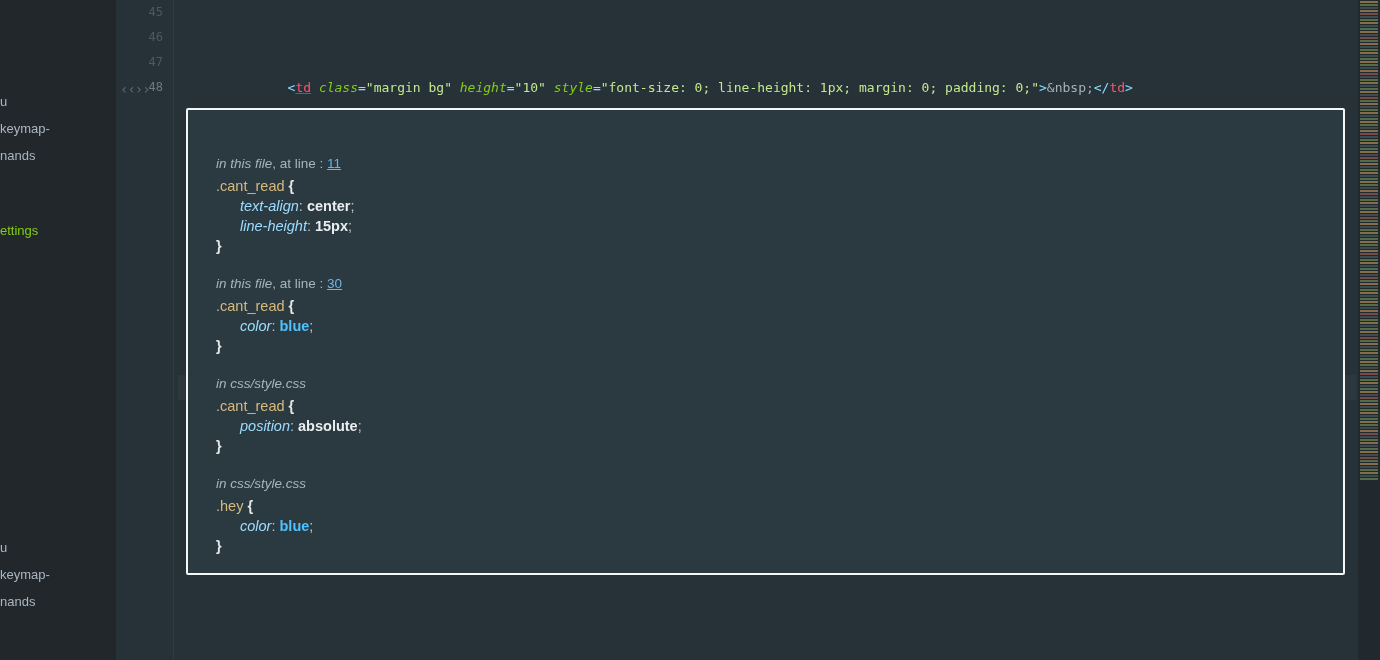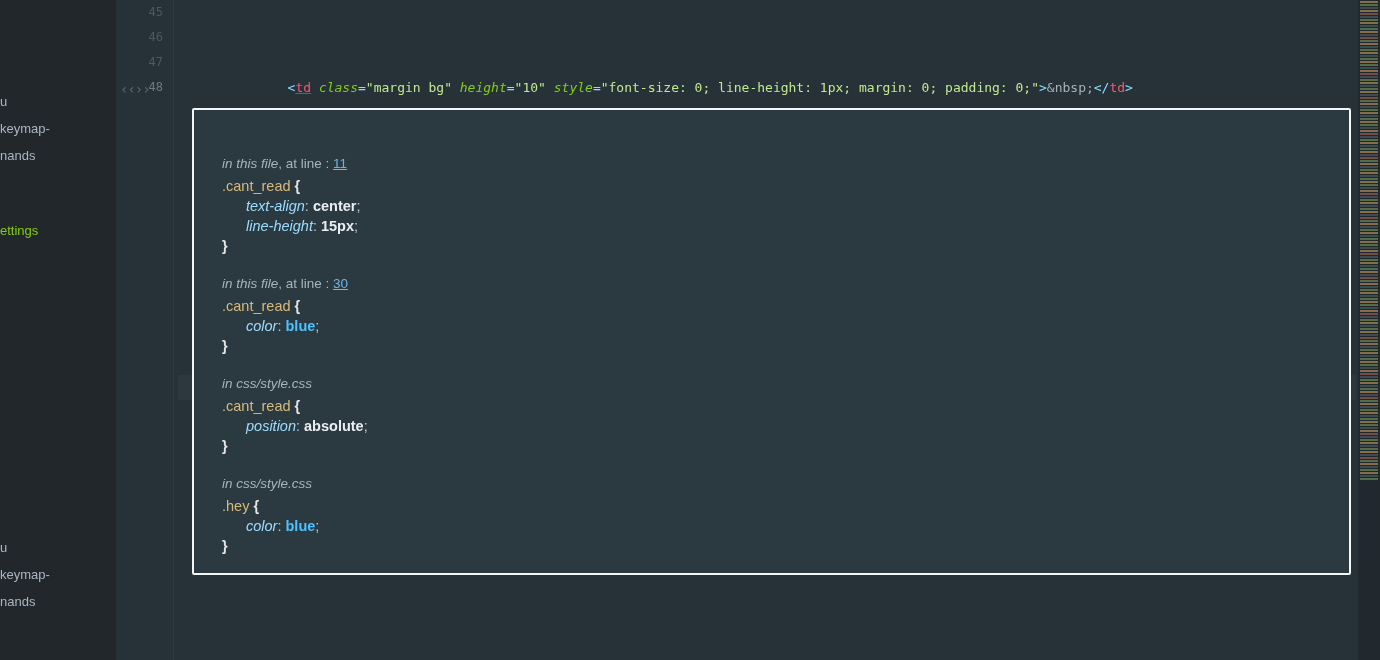--- a/index.html
+++ b/index.html
@@ -88,21 +88,21 @@
     display: inline-block;
     width: 2px; height: 16px;
     background: #ffcc00;
     vertical-align: -3px;
     margin: 0 -1px;
   }
 
   
   .popup {
     position: absolute;
-    left: 192px; top: 108px;
+    left: 186px; top: 108px;
     width: 1159px; height: 467px;
     background: #2b3940;
     border: 2px solid #f4f6f7;
     border-radius: 2px;
     padding: 44px 28px 20px 28px;
     font-family: -apple-system, "Helvetica Neue", Arial, sans-serif;
     font-size: 14.5px;
     line-height: 20px;
     color: #d6dde2;
     overflow: hidden;

